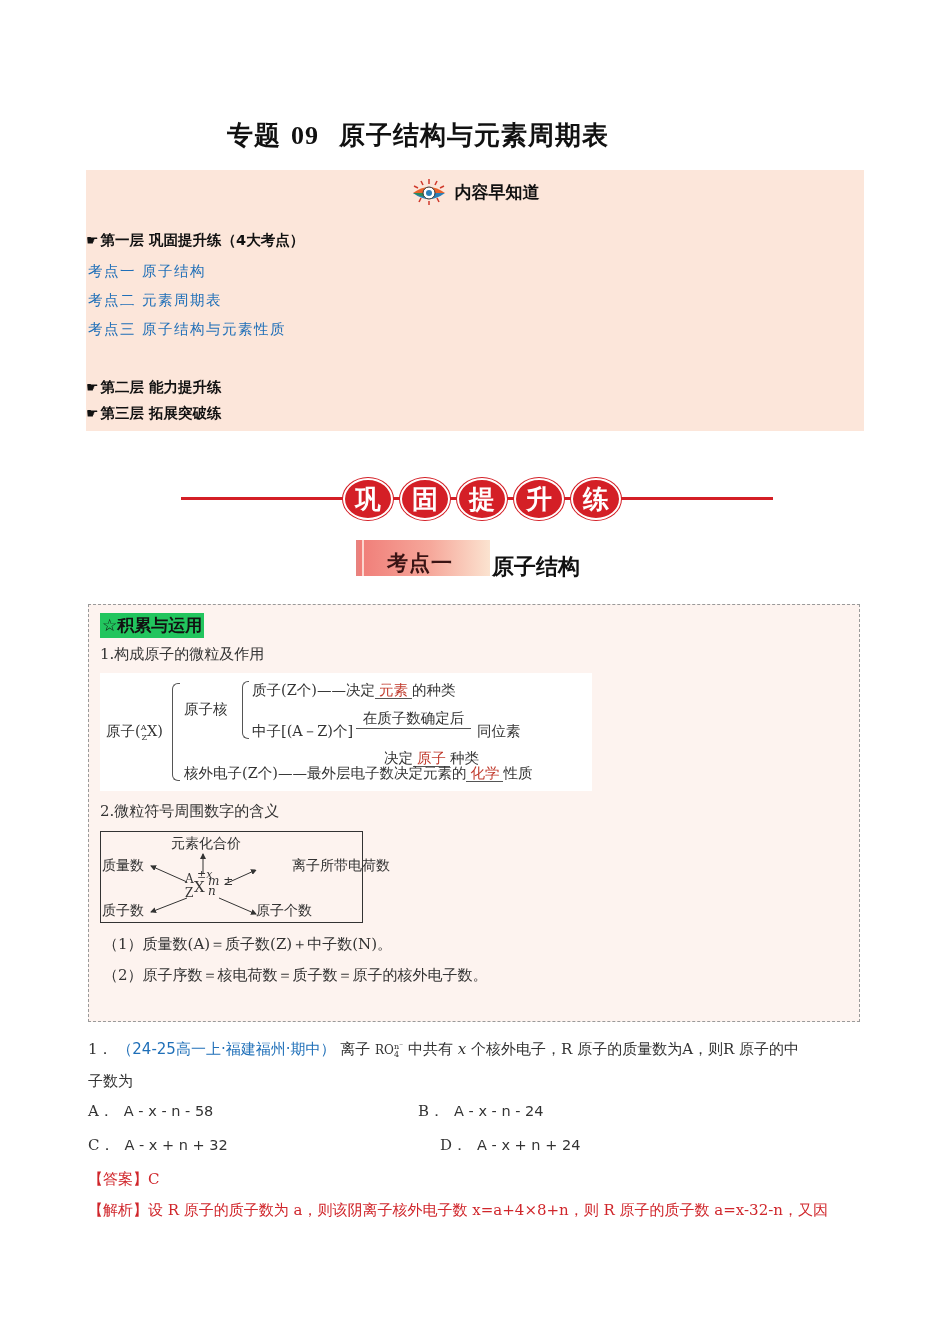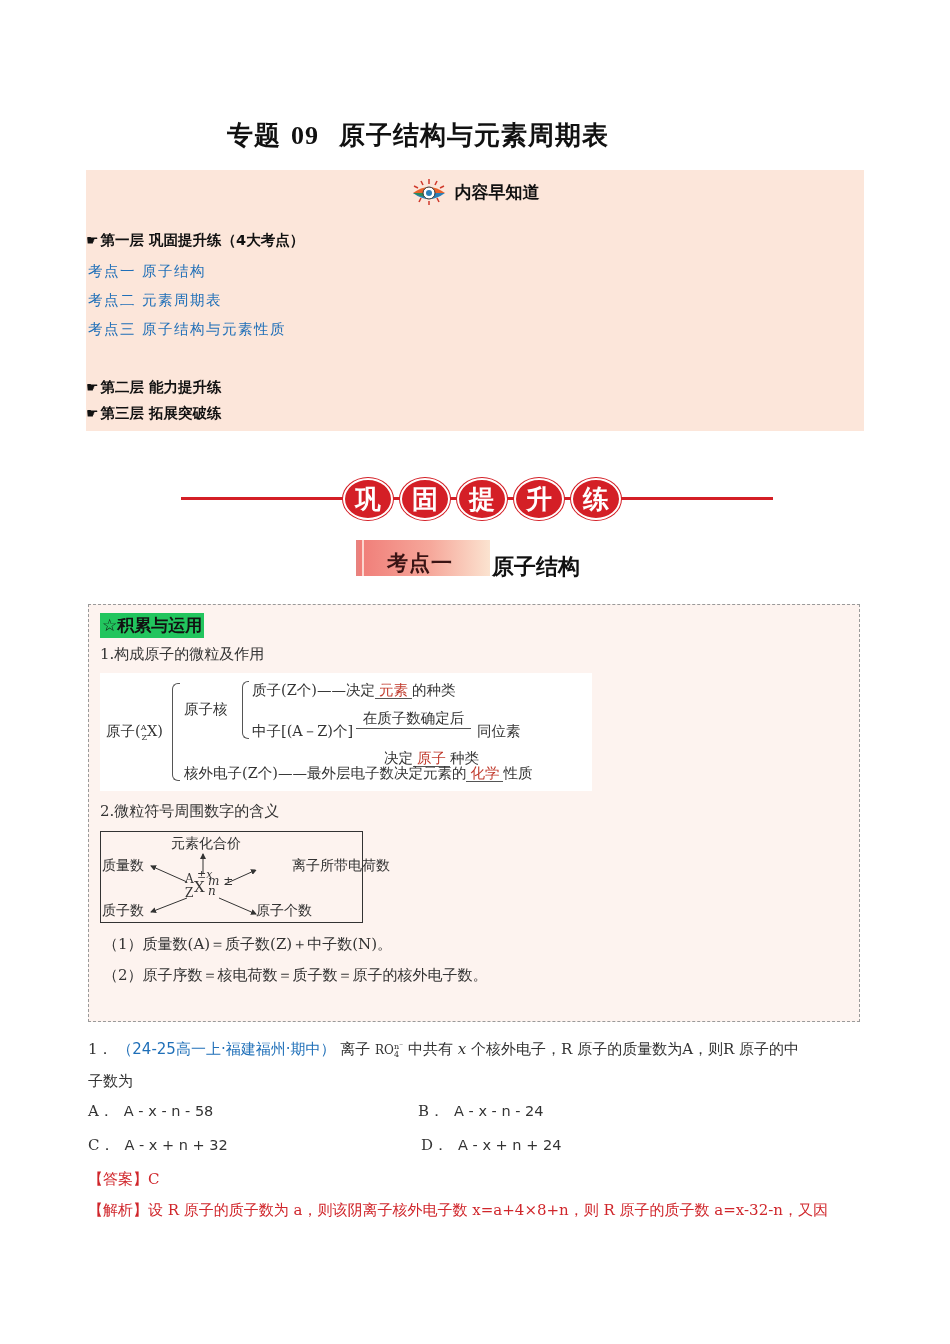--- a/index.html
+++ b/index.html
@@ -182,21 +182,21 @@
 
 <div class="abs opt" style="left:88px;top:1102px;">
   <span>A．</span><span class="mth">A - x - n - 58</span>
 </div>
 <div class="abs opt" style="left:418px;top:1102px;">
   <span>B．</span><span class="mth">A - x - n - 24</span>
 </div>
 <div class="abs opt" style="left:88px;top:1136px;">
   <span>C．</span><span class="mth">A - x + n + 32</span>
 </div>
-<div class="abs opt" style="left:421px;top:1136px;">
+<div class="abs opt" style="left:440px;top:1136px;">
   <span>D．</span><span class="mth">A - x + n + 24</span>
 </div>
 
 <div class="abs ans" style="top:1170px;">
   <span>【答案】</span><span>C</span>
 </div>
 <div class="abs ans" style="top:1201px;">
   <span>【解析】</span><span>设 R 原子的质子数为 a，则该阴离子核外电子数 x=a+4×8+n，则 R 原子的质子数 a=x-32-n，又因</span>
 </div>
 

